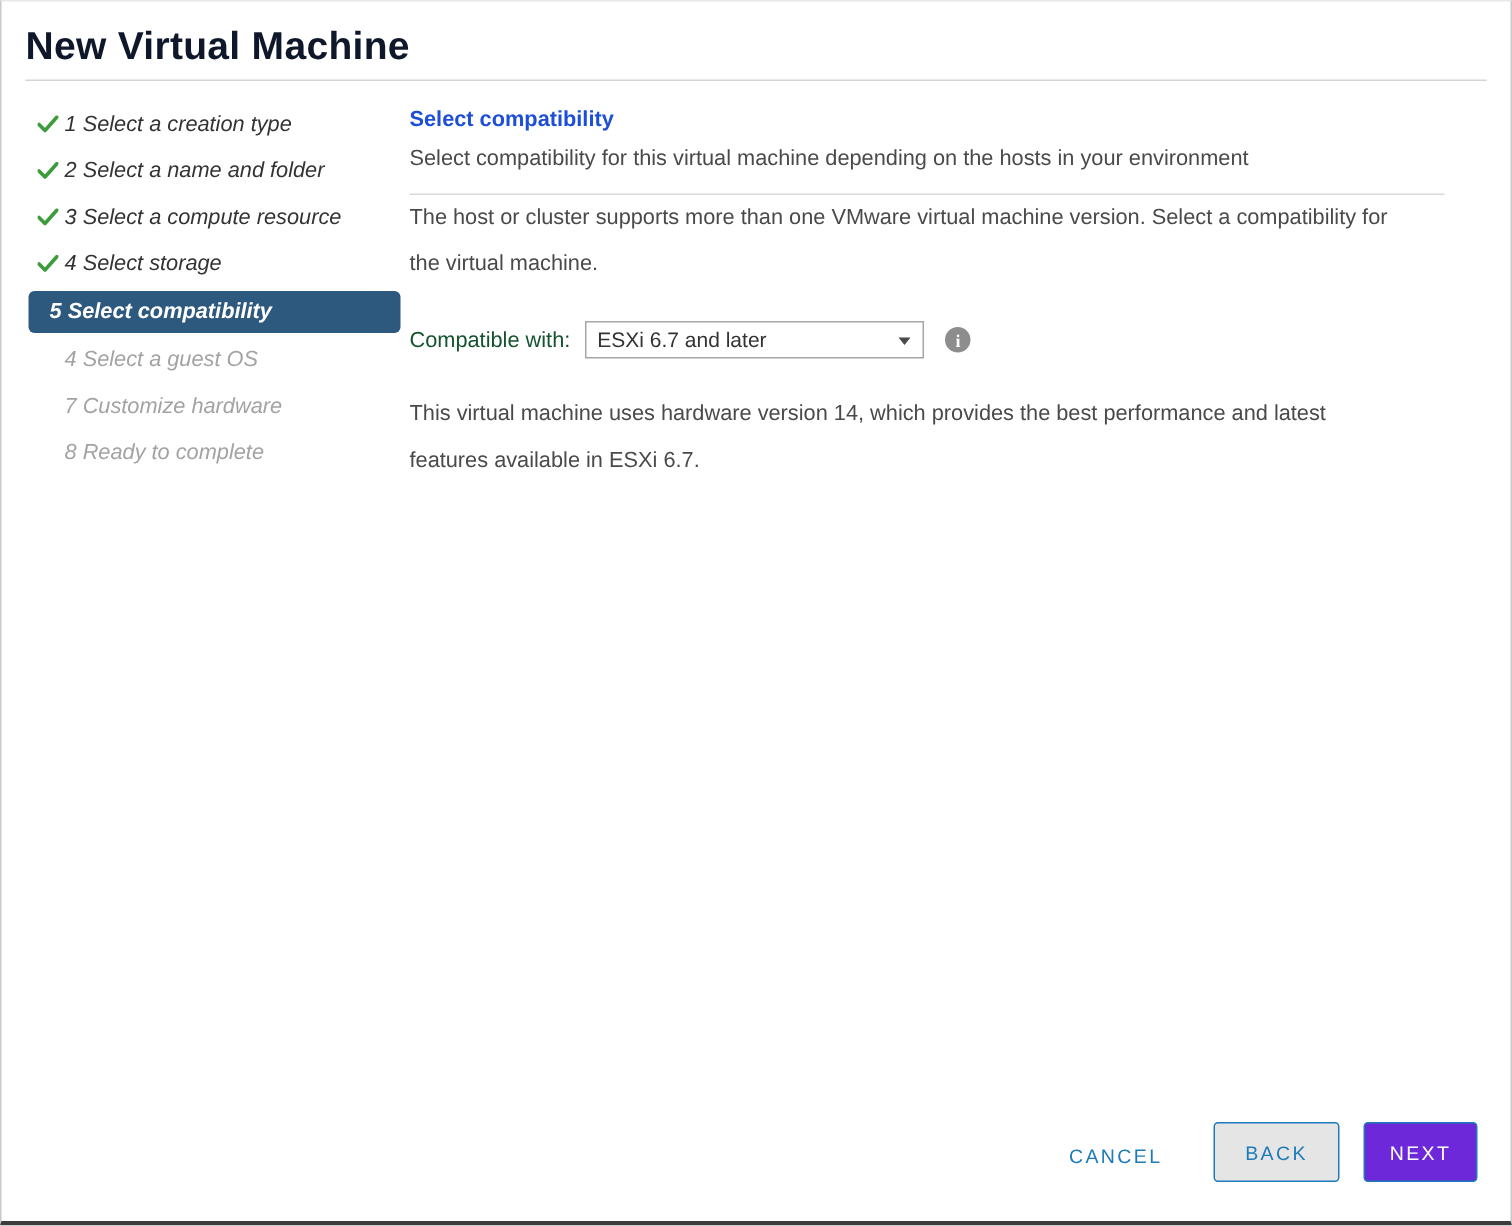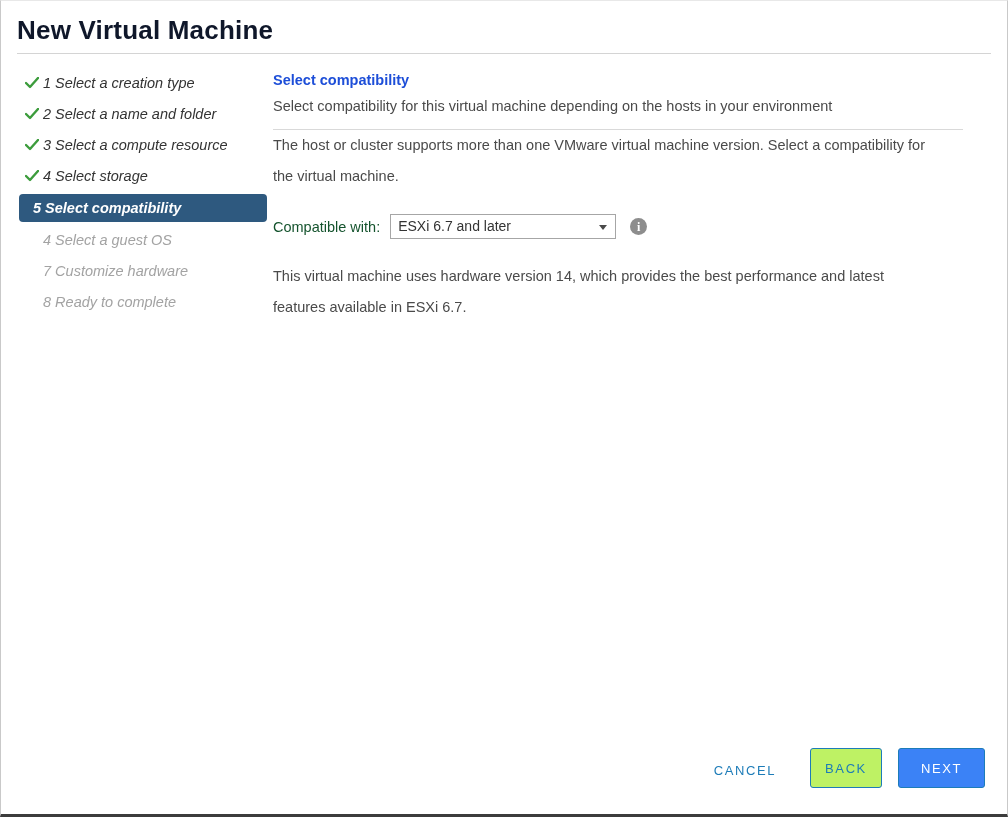--- a/index.html
+++ b/index.html
@@ -209,34 +209,34 @@
   }
   .btn-cancel {
     background: transparent;
     border: none;
     color: #1d7cb8;
     height: 36px;
     padding: 0 16px;
     margin-right: 18px;
   }
   .btn-back {
-    background: #bef264;
+    background: #e5e5e5;
     border: 1px solid #1d7cb8;
     border-radius: 3px;
     color: #1d7cb8;
-    width: 72px;
+    width: 84px;
     height: 40px;
     margin-right: 16px;
   }
   .btn-next {
-    background: #3b82f6;
+    background: #6d28d9;
     border: 1px solid #1d7cb8;
     border-radius: 3px;
     color: #ffffff;
-    width: 87px;
+    width: 76px;
     height: 40px;
   }
 </style>
 </head>
 <body>
 
 <div class="wizard">
 
   <div class="title-bar">
     <div class="title">New Virtual Machine</div>

